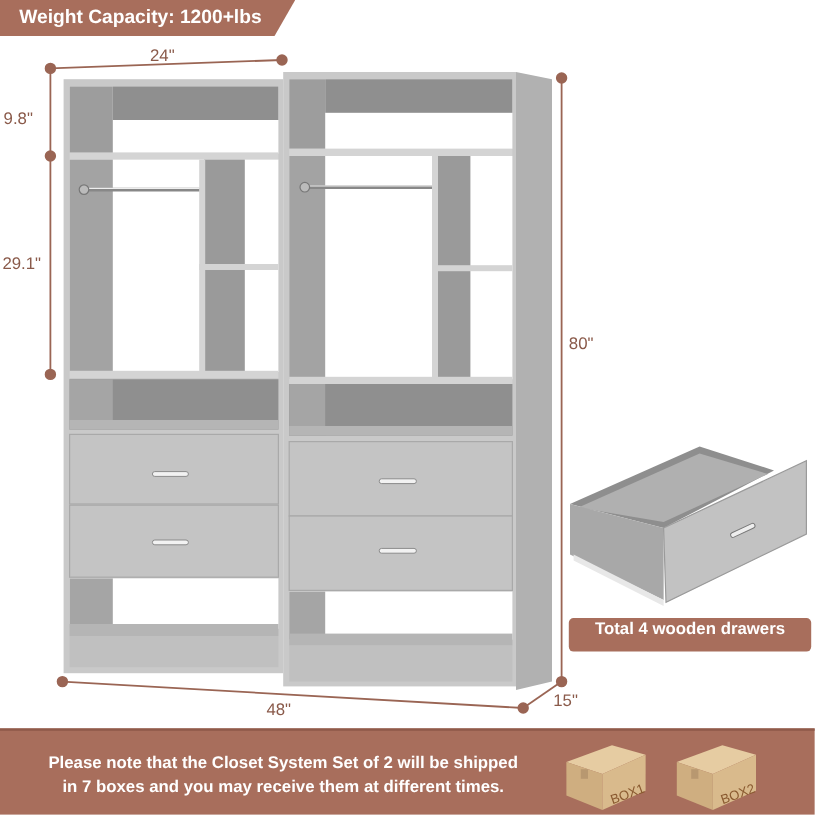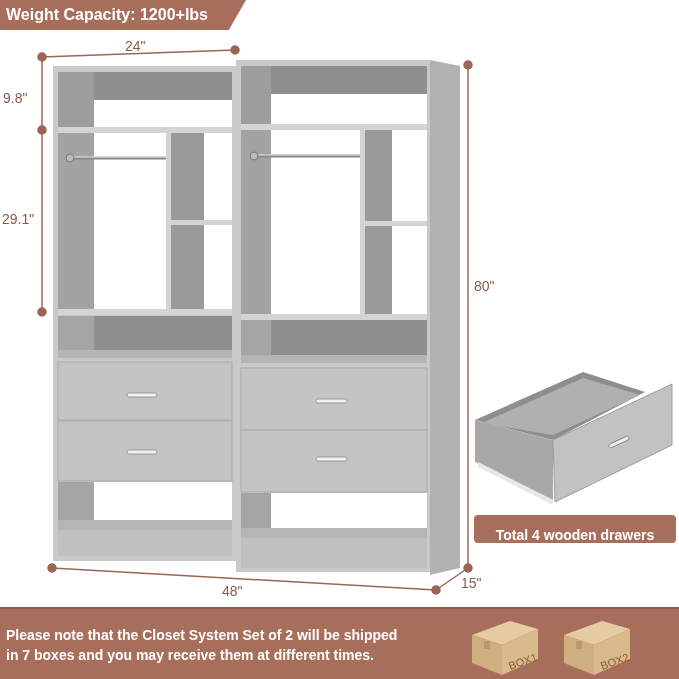--- a/index.html
+++ b/index.html
@@ -4,39 +4,39 @@
 <style>
   * { box-sizing: border-box; margin: 0; padding: 0; }
   html, body { width: 679px; height: 679px; overflow: hidden; background: #ffffff; }
   body { position: relative; font-family: "Liberation Sans", sans-serif; }
 
   .weight-banner {
     position: absolute; left: 0; top: 0; width: 246px; height: 30px;
     background: #a86e5c;
     clip-path: polygon(0 0, 100% 0, 93% 100%, 0 100%);
     color: #fff; font-weight: bold; font-size: 16px;
-    display: flex; align-items: center; padding-left: 6px;
+    display: flex; align-items: center; padding-left: 16px;
   }
 
   .dim-label {
     position: absolute; color: #8a5a4a; font-size: 14px; font-family: "Liberation Sans", sans-serif;
   }
 
   svg.art { position: absolute; left: 0; top: 0; }
 
   .drawer-caption {
     position: absolute; left: 474px; top: 515px; width: 202px; height: 28px;
     background: #a86e5c; border-radius: 4px;
     color: #fff; font-weight: bold; font-size: 14px;
-    display: flex; align-items: flex-end; justify-content: center;
+    display: flex; align-items: flex-start; justify-content: center;
   }
 
   .footer {
     position: absolute; left: 0; top: 607px; width: 679px; height: 72px;
-    background: #a86e5c; border-top: 2px solid #8f5a4a;
+    background: #a86e5c; border-top: 2px solid #8f5a4a; text-align: center;
   }
   .footer-text {
     position: absolute; left: 6px; top: 16px; width: 460px;
     color: #fff; font-weight: bold; font-size: 14px; line-height: 20px;
   }
   .box {
     position: absolute; top: 8px;
   }
 </style>
 </head>

